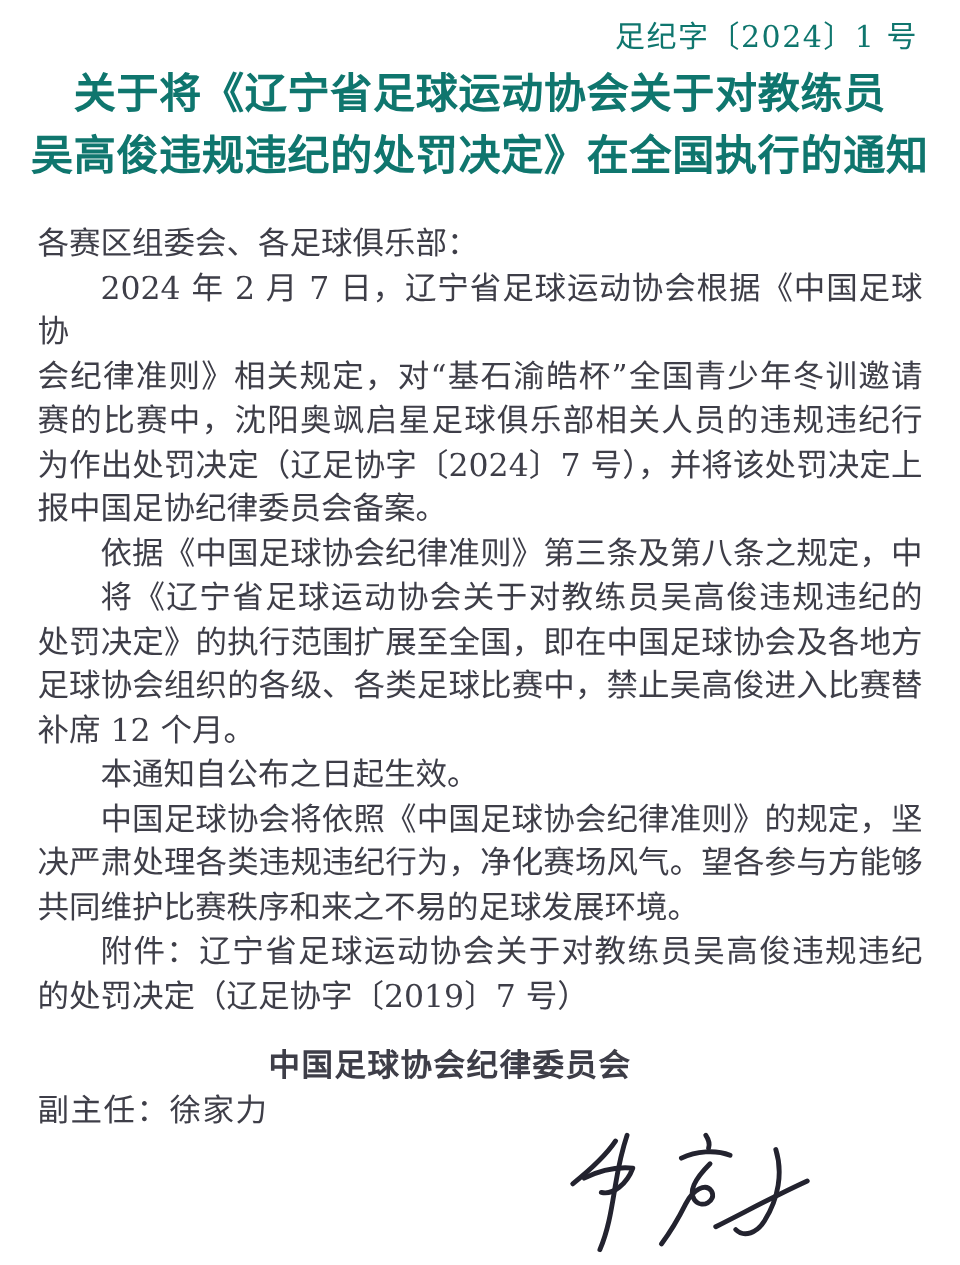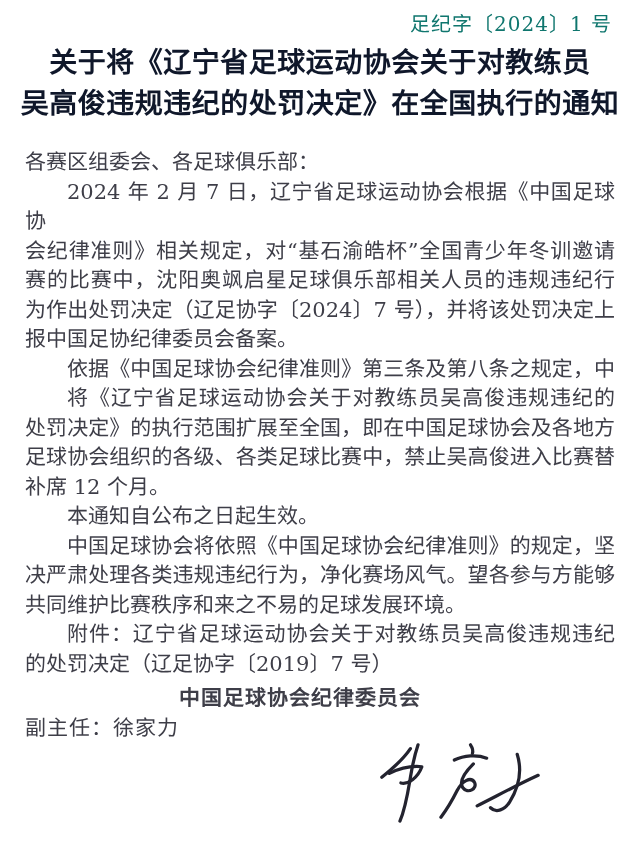--- a/index.html
+++ b/index.html
@@ -22,26 +22,26 @@
     line-height: 24px;
     letter-spacing: 1px;
     color: #0f766e;
   }
   .title {
     margin: 6px 10px 0;
     text-align: center;
     font-size: 28px;
     line-height: 41px;
     font-weight: 700;
-    color: #0f172a;
+    color: #0f766e;
     letter-spacing: 0.5px;
   }
   .title-line { display: block; white-space: nowrap; }
   .doc-body {
-    margin: 24px 25px 4px;
+    margin: 24px 25px 16px;
     font-size: 21px;
     line-height: 29.5px;
     color: #3e3e48;
   }
   .line {
     text-align: justify;
     text-align-last: justify;
     text-justify: inter-character;
     white-space: normal;
   }

